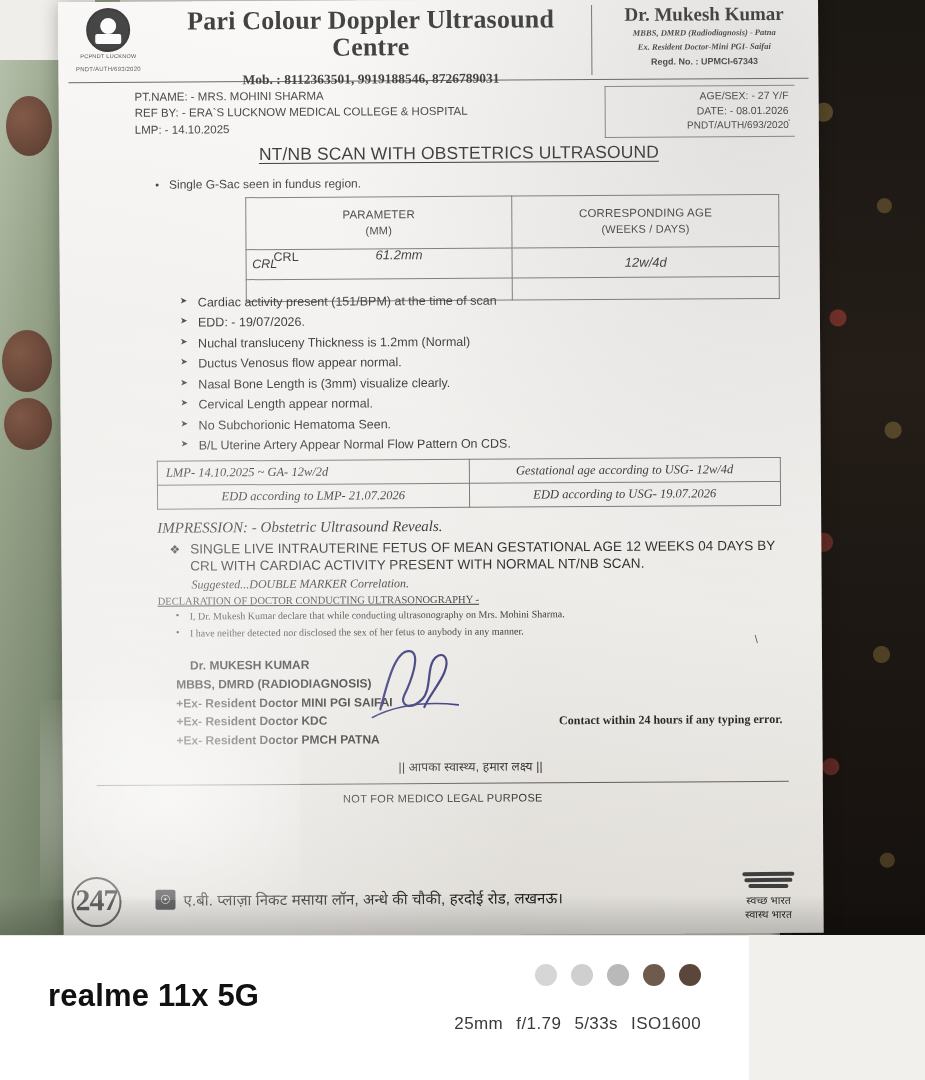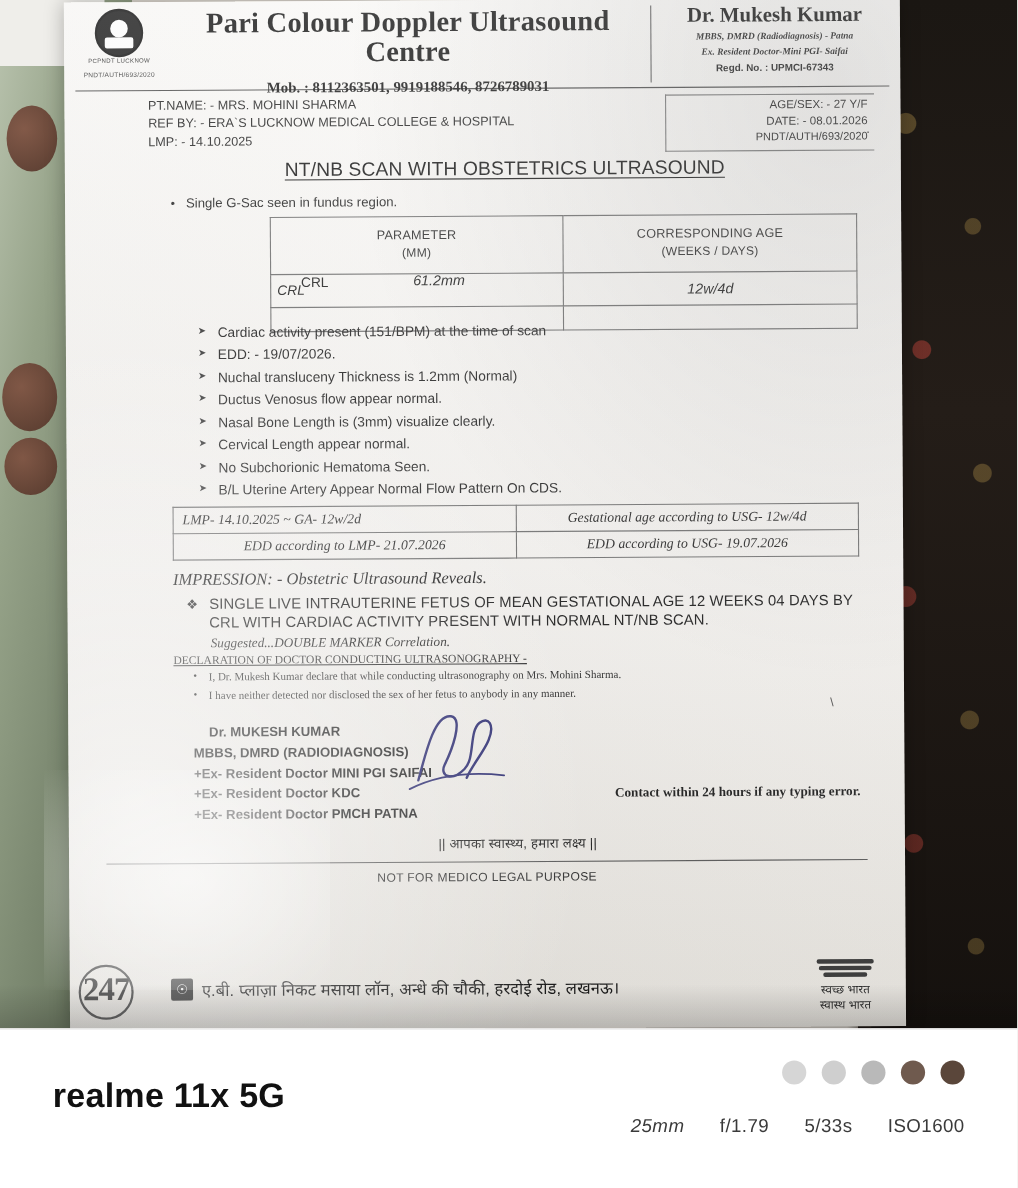--- a/index.html
+++ b/index.html
@@ -324,41 +324,41 @@
     pointer-events: none;
   }
   .shadow-bottom {
     position: absolute; left: 0; right: 0; bottom: 0; height: 40px;
     background: linear-gradient(180deg, rgba(0,0,0,0), rgba(0,0,0,0.18));
     pointer-events: none;
   }
 
   
   #infobar {
-    position: absolute; left: 0; bottom: 0; width: 925px; height: 145px;
+    position: absolute; left: 0; bottom: 0; width: 749px; height: 145px;
     background: #ffffff;
     border-top: 1px solid #e6e6e6;
   }
   .device-name {
     position: absolute; left: 48px; top: 42px;
     font-size: 31px; font-weight: bold; color: #111; letter-spacing: .2px;
   }
   .dots {
     position: absolute; right: 48px; top: 28px;
     display: flex; gap: 14px; align-items: center;
   }
   .dots span {
     width: 22px; height: 22px; border-radius: 50%;
   }
   .exif {
     position: absolute; right: 48px; top: 78px;
     font-size: 17px; color: #3a3a3a; letter-spacing: .4px;
   }
-  .exif span { margin-left: 27px; }
-  .exif span:first-child { margin-left: 0; font-style: italic; }
+  .exif span { margin-left: 8px; }
+  .exif span:first-child { margin-left: 0; }
 </style>
 </head>
 <body>
 
 <div id="page">
 
   <div id="photo">
     <div class="bg-left"></div>
     <div class="bg-left-white"></div>
     <div class="mat-blob b1"></div>

